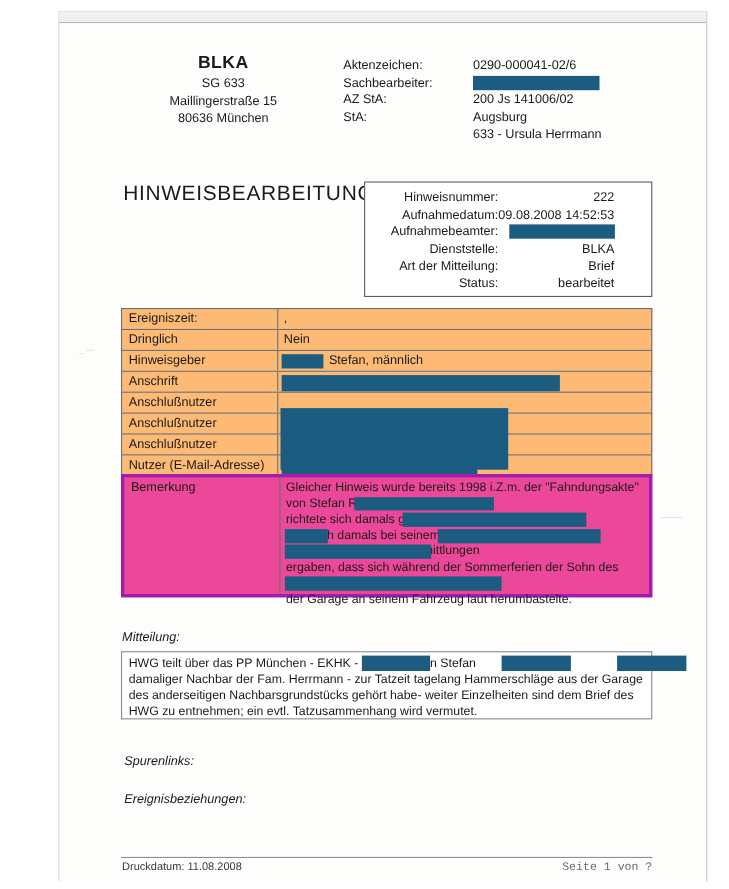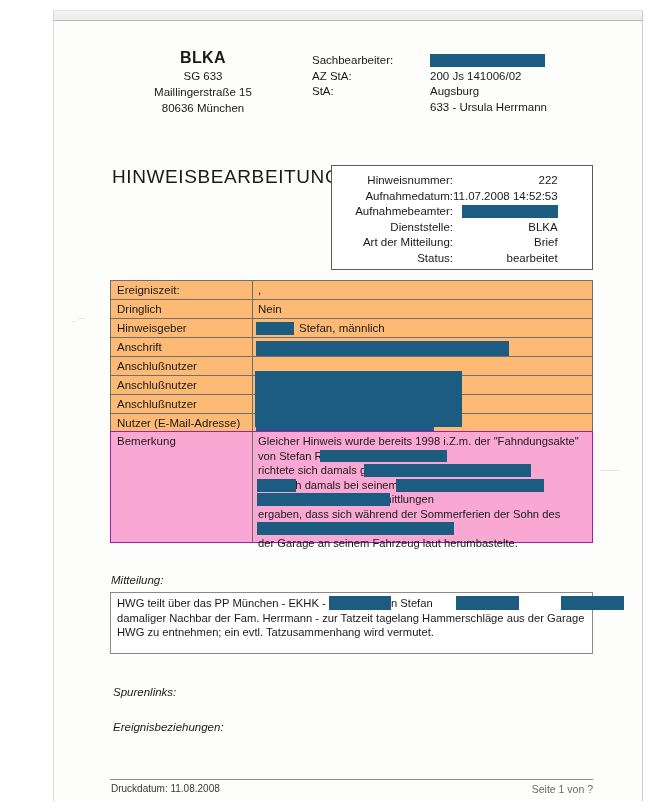--- a/index.html
+++ b/index.html
@@ -163,23 +163,23 @@
     top: 2px;
     right: 4px;
     font-size: 11.5px;
     line-height: 15px;
     white-space: nowrap;
   }
 
   
   .bemerk {
     position: relative;
-    border: 1px solid #a21caf;
+    border: 3px solid #a21caf;
     box-sizing: border-box;
-    background: #f9a8d4;
+    background: #ec4899;
     height: 112px;
     text-decoration: underline;
   }
   .bemerk .k {
     position: absolute;
     left: 6px;
     top: 3px;
     font-size: 11.5px;
   }
   .bemerk .sep {
@@ -243,20 +243,21 @@
     text-align: center;
   }
   .foot-right {
     position: absolute;
     left: 510px;
     top: 783px;
     width: 83px;
     text-align: right;
     font-size: 10.5px;
     color: #6a6a6a;
+    font-family: Liberation Mono, monospace;
   }
   .speck {
     position: absolute;
     background: #cfcfcf;
     opacity: .55;
   }
 </style>
 </head>
 <body>
 
@@ -268,20 +269,24 @@
     <div class="hdr-left">
       <div class="org">BLKA</div>
       <div class="ln">SG 633</div>
       <div class="ln">Maillingerstraße 15</div>
       <div class="ln">80636 München</div>
     </div>
 
     <div class="hdr-right">
       <table>
         <tbody>
+            <tr>
+          <td class="k">Aktenzeichen:</td>
+          <td>0290-000041-02/6</td>
+        </tr>
         <tr>
           <td class="k">Sachbearbeiter:</td>
           <td>
             <span class="redact" style="width:115px;height:13px;"></span>
           </td>
         </tr>
         <tr>
           <td class="k">AZ StA:</td>
           <td>200 Js 141006/02</td>
         </tr>
@@ -301,21 +306,21 @@
 
     <div class="infobox">
       <table>
         <tbody>
             <tr>
           <td class="k">Hinweisnummer:</td>
           <td>222</td>
         </tr>
         <tr>
           <td class="k">Aufnahmedatum:</td>
-          <td>11.07.2008 14:52:53</td>
+          <td>09.08.2008 14:52:53</td>
         </tr>
         <tr>
           <td class="k">Aufnahmebeamter:</td>
           <td>
             <span class="redact" style="width:96px;height:13px;"></span>
           </td>
         </tr>
         <tr>
           <td class="k">Dienststelle:</td>
           <td>BLKA</td>
@@ -403,20 +408,21 @@
         <span class="redact-abs" style="left:146px;top:61px;width:133px;height:13px;"></span>
         <span class="redact-abs" style="left:146px;top:90px;width:197px;height:13px;"></span>
       </div>
     </div>
 
     <div class="sect-label" style="left:111px;top:574px;">Mitteilung:</div>
 
     <div class="mitt-box">
       <div class="line">HWG teilt über das PP München - EKHK                - mit, dass sein                     Stefan</div>
       <div class="line">damaliger Nachbar der Fam. Herrmann -  zur Tatzeit tagelang Hammerschläge aus der Garage</div>
+      <div class="line">des anderseitigen Nachbarsgrundstücks gehört habe- weiter Einzelheiten sind dem Brief des</div>
       <div class="line">HWG zu entnehmen; ein evtl. Tatzusammenhang wird vermutet.</div>
       <span class="redact-abs" style="left:218px;top:3px;width:62px;height:14px;"></span>
       <span class="redact-abs" style="left:345px;top:3px;width:63px;height:14px;"></span>
       <span class="redact-abs" style="left:450px;top:3px;width:63px;height:14px;"></span>
     </div>
 
     <div class="sect-label" style="left:113px;top:686px;">Spurenlinks:</div>
 
     <div class="sect-label" style="left:113px;top:721px;">Ereignisbeziehungen:</div>
 

